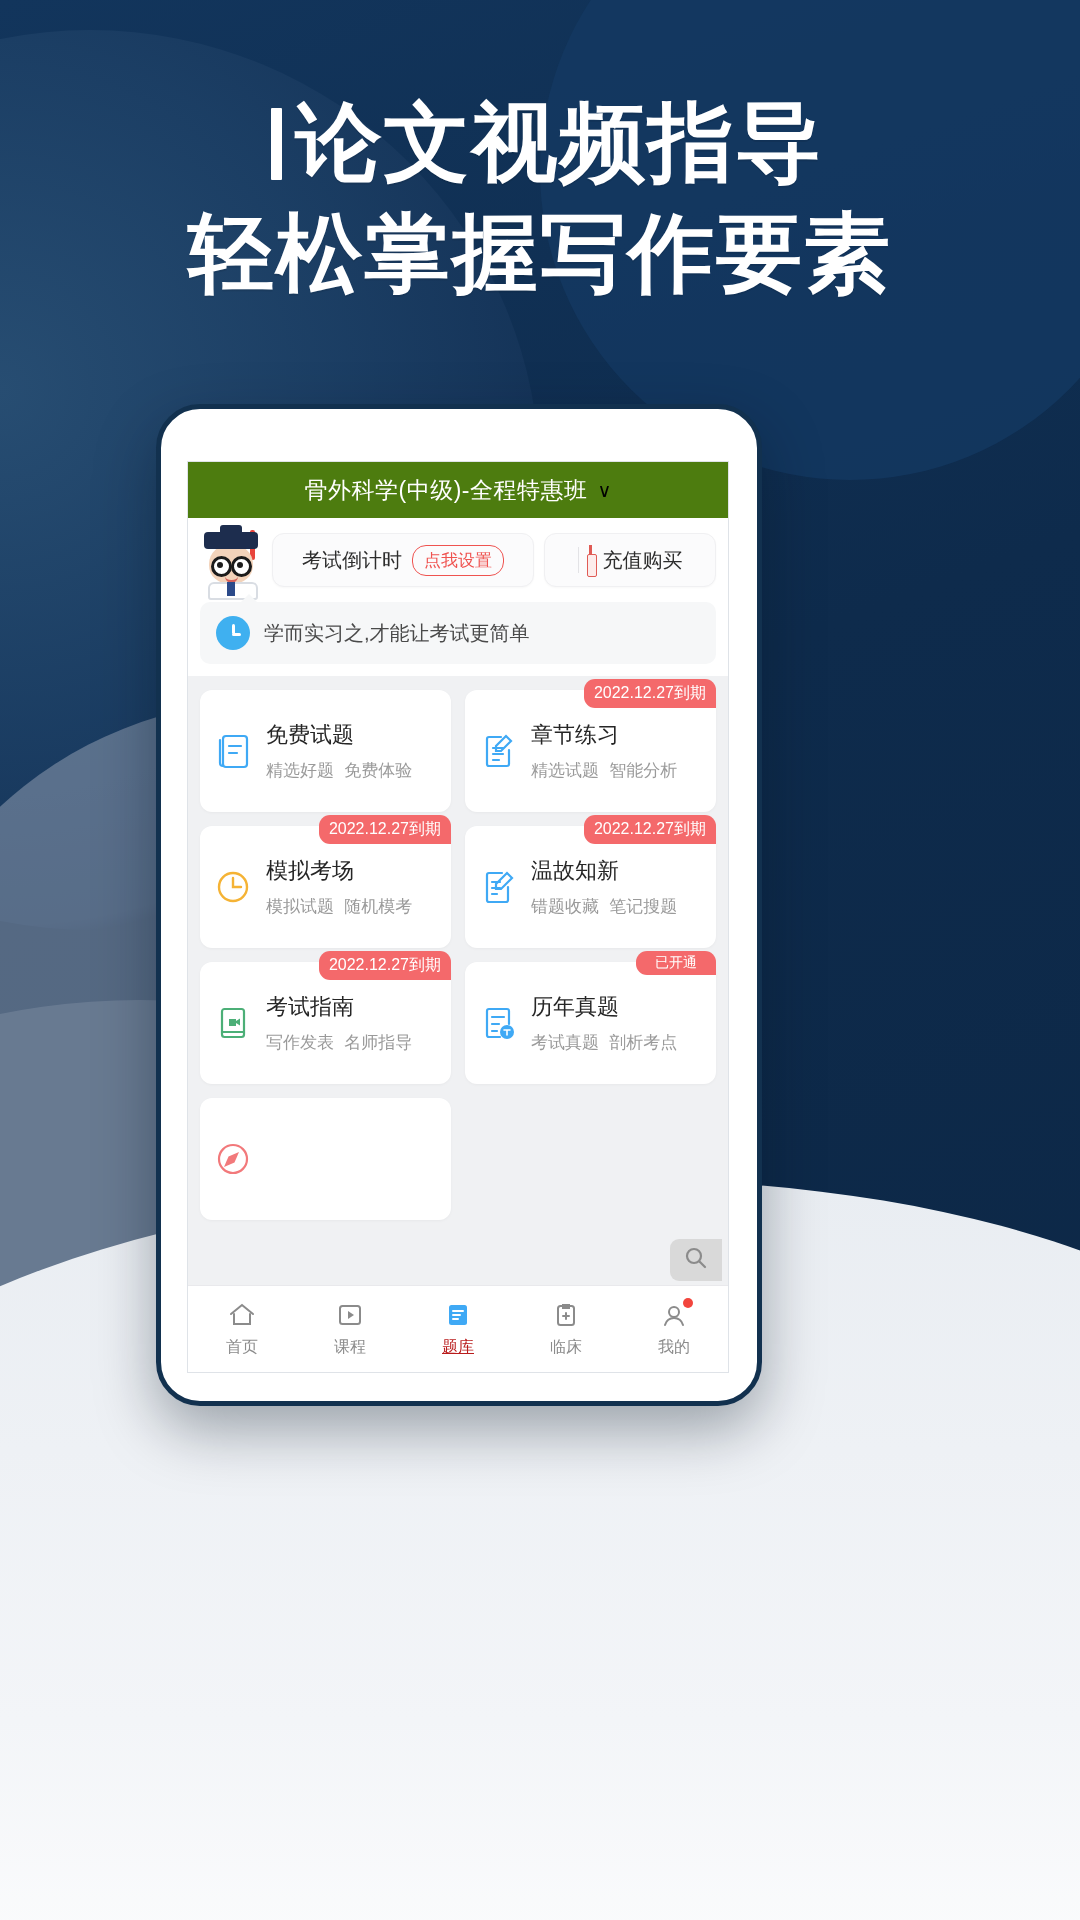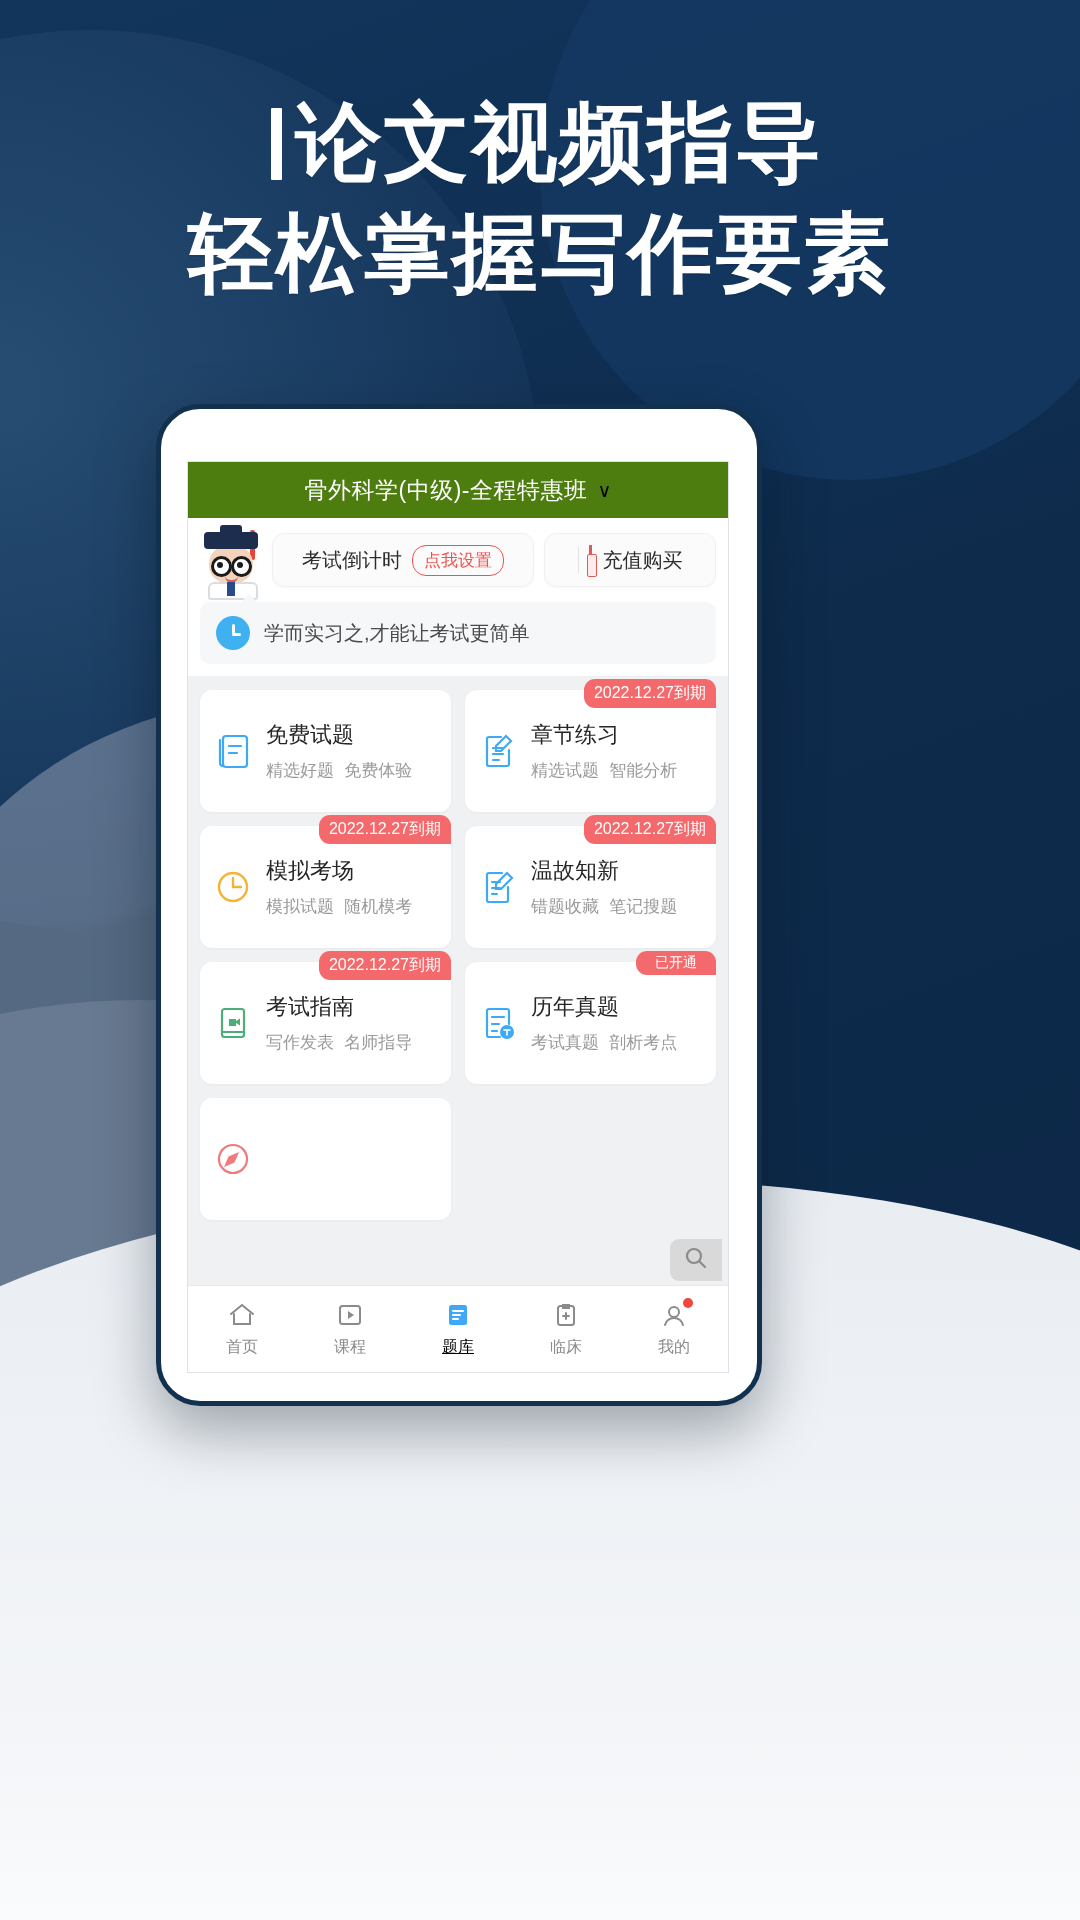--- a/index.html
+++ b/index.html
@@ -92,21 +92,21 @@
       padding:4px 10px;border-radius:11px 11px 0 11px;white-space:nowrap;}
   .badge.small{font-size:14px;padding:3px 19px;}
 
   
   .ico svg{width:42px;height:42px;display:block;}
 
   
   .tabbar{height:86px;background:#fff;border-top:1px solid #e9e9ec;display:flex;flex:none;}
   .tab{flex:1;display:flex;flex-direction:column;align-items:center;justify-content:center;gap:7px;position:relative;}
   .tab .tl{font-size:16px;color:#8b8b8b;}
-  .tab.active .tl{color:#000000;text-decoration:underline;}
+  .tab.active .tl{color:#b91c1c;text-decoration:underline;}
   .tab .ti{width:30px;height:30px;position:relative;}
   .tab .ti svg{width:30px;height:30px;display:block;}
   .reddot{position:absolute;right:-4px;top:-2px;width:10px;height:10px;border-radius:50%;background:#f2453d;}
 
   
   .fab{position:absolute;right:6px;bottom:4px;width:52px;height:42px;background:#d9d9d9;
       border-radius:9px 0 0 9px;display:flex;align-items:center;justify-content:center;}
   .fab svg{width:26px;height:26px;}
 </style>
 </head>

